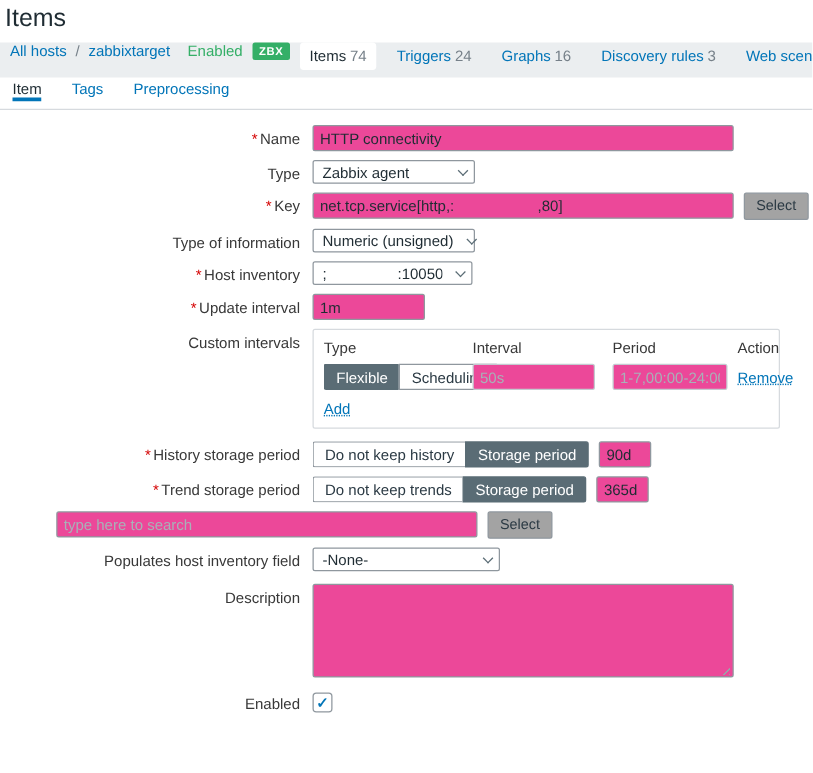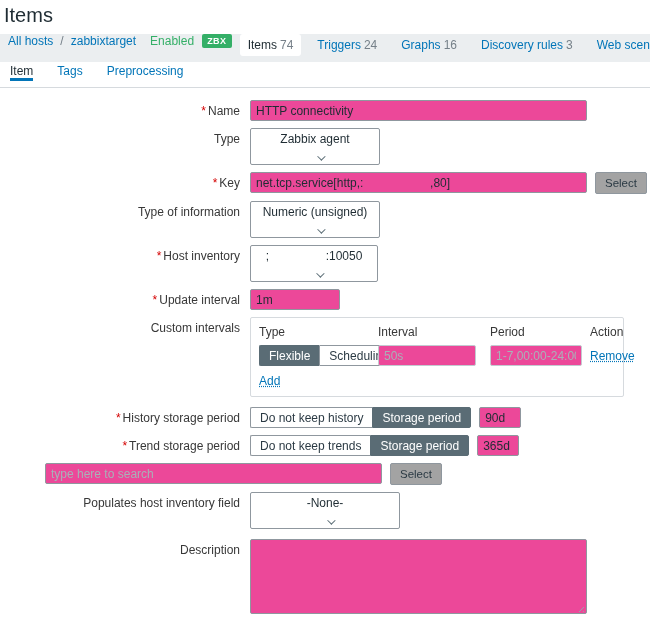--- a/index.html
+++ b/index.html
@@ -58,21 +58,21 @@
     background: #ec4899; white-space: pre;
   }
   .inp::placeholder { color: #a8b1b8; opacity: 1; }
   .w-main { width: 337px; }
   .w-med { width: 90px; }
   .w-short { width: 42px; }
 
   .zselect {
     display: inline-flex; justify-content: space-between; align-items: center;
     border: 1px solid #8f979e; border-radius: 2px; background: #fff;
-    padding: 3px 7px; height: 37px; white-space: pre; color: #1f2c33; flex-direction: column;
+    padding: 3px 7px; height: 19px; white-space: pre; color: #1f2c33;
   }
   .chev {
     width: 6px; height: 6px; border-right: 1.5px solid #5a6c75; border-bottom: 1.5px solid #5a6c75;
     transform: rotate(45deg) translateY(-2px); margin-left: 10px; flex: 0 0 auto;
   }
 
   .btn {
     font-family: "Liberation Sans", sans-serif; font-size: 11.5px;
     background: #a3a3a3; border: 1px solid #0275b8; color: #0275b8;
     border-radius: 2px; padding: 4px 9px; height: 22px; cursor: pointer; white-space: nowrap;

